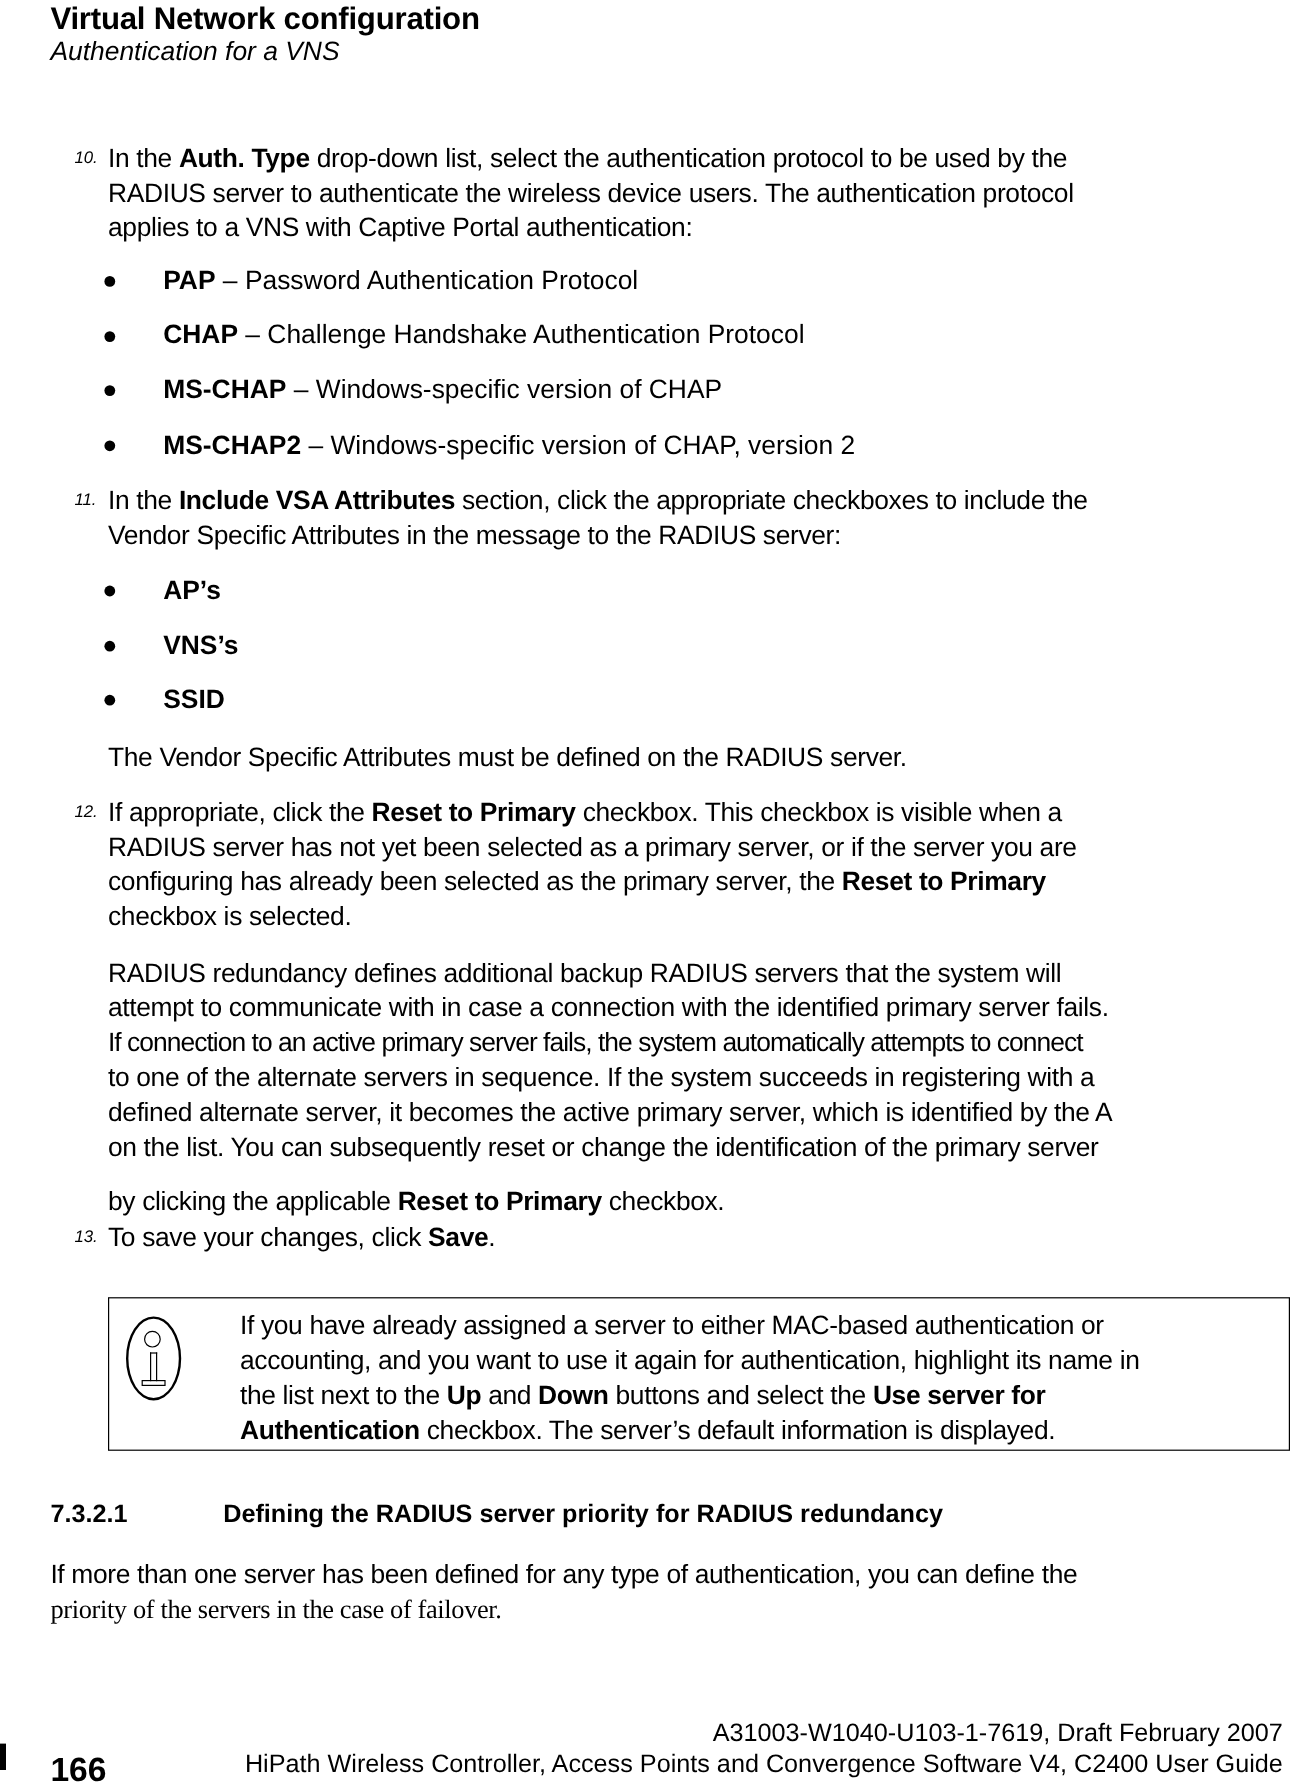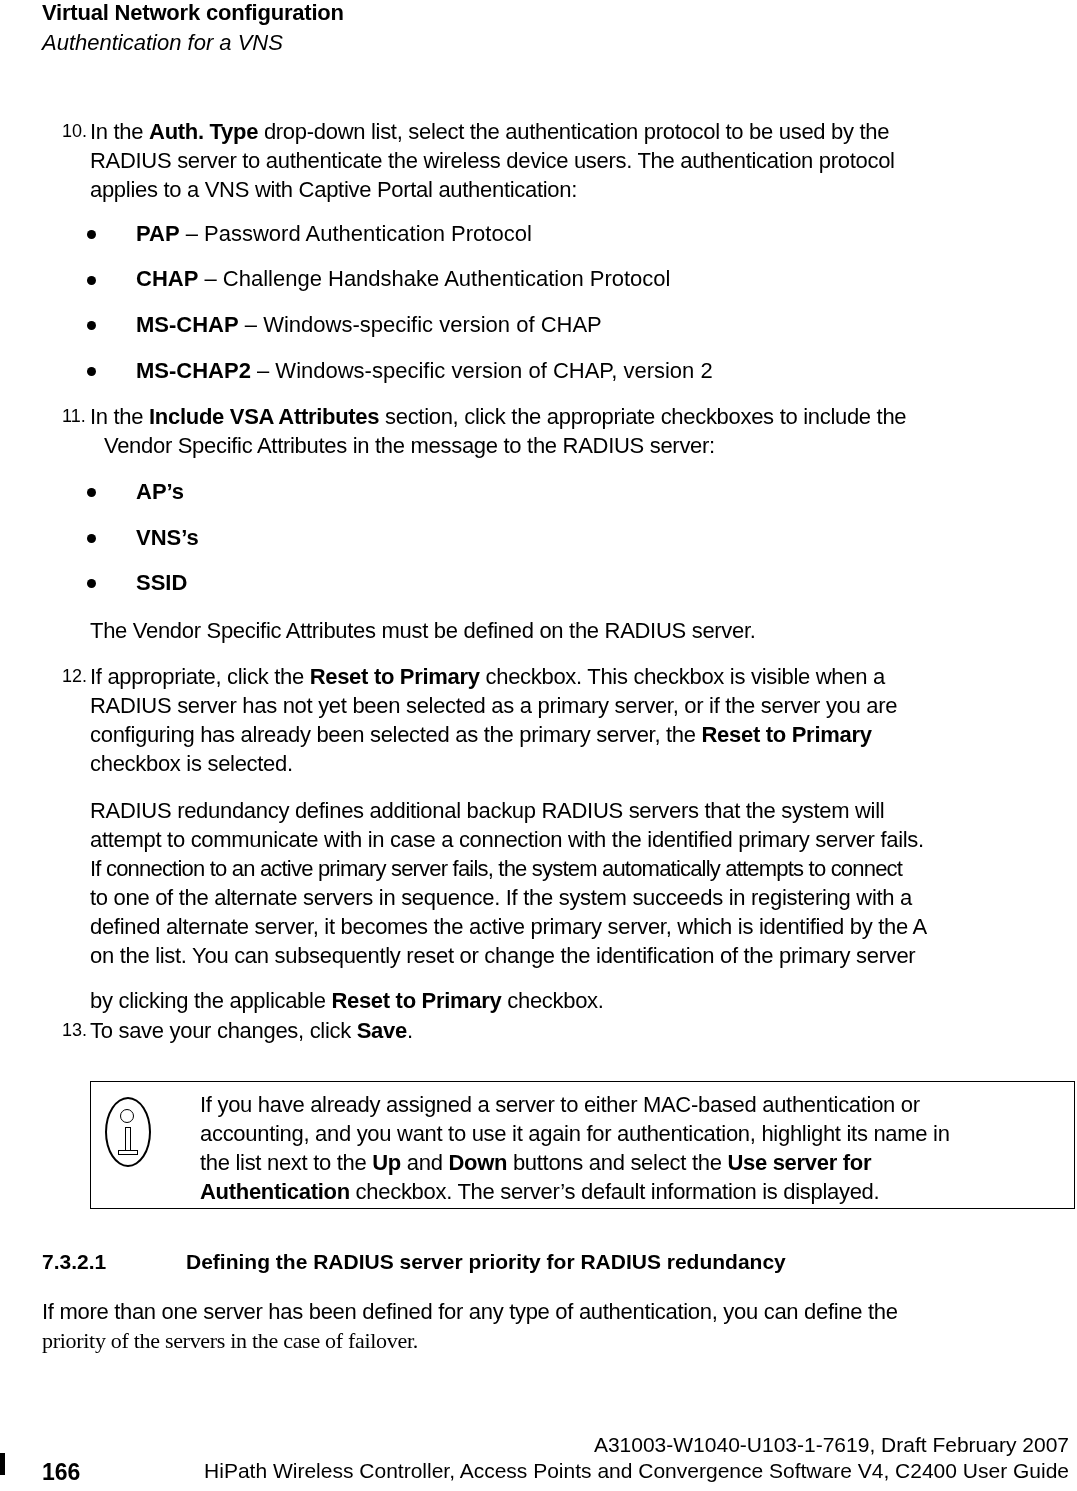--- a/index.html
+++ b/index.html
@@ -1,45 +1,45 @@
 <!DOCTYPE html>
 <html><head>
 <meta charset="utf-8">
 <style>
   html, body { margin: 0; padding: 0; background: #ffffff; }
   body {
     width: 1077px; height: 1491px; position: relative; overflow: hidden;
     font-family: "Liberation Sans", sans-serif; color: #000;
   }
-  .hdr-title { position: absolute; left: 42px; top: 0px; font-size: 22px; font-weight: bold; letter-spacing: -0.2px; }
+  .hdr-title { position: absolute; left: 42px; top: 0px; font-size: 26px; font-weight: bold; letter-spacing: -0.2px; }
   .hdr-sub { position: absolute; left: 42px; top: 30px; font-size: 22px; font-style: italic; }
 
   .p { position: absolute; font-size: 22px; line-height: 29px; letter-spacing: -0.3px; }
-  .num { position: absolute; font-size: 18px; line-height: 29px; }
+  .num { position: absolute; font-size: 14px; line-height: 29px; font-style: italic; }
   b { font-weight: bold; }
 
   .bullet { position: absolute; font-size: 22px; line-height: 29px; }
   .dot { position: absolute; left: 87px; width: 9px; height: 9px; border-radius: 50%; background: #000; }
 
   .note-box {
     position: absolute; left: 90px; top: 1081px; width: 985px; height: 128px;
     border: 1.5px solid #000; box-sizing: border-box;
   }
   .note-icon {
     position: absolute; left: 105px; top: 1097px; width: 46px; height: 70px;
     border: 2px solid #000; border-radius: 50%; box-sizing: border-box;
   }
   .note-icon .circ { position: absolute; left: 13px; top: 10px; width: 14px; height: 14px; border: 1.5px solid #000; border-radius: 50%; box-sizing: border-box; }
   .note-icon .stem { position: absolute; left: 18px; top: 28px; width: 6px; height: 24px; border: 1.5px solid #000; border-bottom: none; box-sizing: border-box; }
   .note-icon .base { position: absolute; left: 11px; top: 51px; width: 20px; height: 5px; border: 1.5px solid #000; box-sizing: border-box; }
 
   .section-h { position: absolute; font-size: 21px; font-weight: bold; top: 1250px; }
 
   .footer-bar { position: absolute; left: 0; top: 1453px; width: 5px; height: 22px; background: #000; }
-  .footer-page { position: absolute; left: 42px; top: 1459px; font-size: 23px; font-weight: bold; }
+  .footer-page { position: absolute; left: 42px; top: 1459px; font-size: 28px; font-weight: bold; }
   .footer-l1 { position: absolute; right: 8px; top: 1433px; font-size: 21px; text-align: right; }
   .footer-l2 { position: absolute; right: 8px; top: 1459px; font-size: 21px; text-align: right; }
 </style>
 </head>
 <body>
 
 <div class="hdr-title">Virtual Network configuration</div>
 <div class="hdr-sub">Authentication for a VNS</div>
 
 <div class="num" style="left:62px; top:117px;">10.</div>
@@ -51,21 +51,21 @@
 <div class="bullet" style="left:136px; top:219px;"><b>PAP</b><span> – Password Authentication Protocol</span></div>
 <div class="dot" style="top:276px;"></div>
 <div class="bullet" style="left:136px; top:264px;"><b>CHAP</b><span> – Challenge Handshake Authentication Protocol</span></div>
 <div class="dot" style="top:321px;"></div>
 <div class="bullet" style="left:136px; top:310px;"><b>MS-CHAP</b><span> – Windows-specific version of CHAP</span></div>
 <div class="dot" style="top:367px;"></div>
 <div class="bullet" style="left:136px; top:356px;text-align:right;"><b>MS-CHAP2</b><span> – Windows-specific version of CHAP, version 2</span></div>
 
 <div class="num" style="left:62px; top:402px;">11.</div>
 <div class="p" style="left:90px; top:402px;text-align:center;"><span>In the </span><b>Include VSA Attributes</b><span> section, click the appropriate checkboxes to include the</span></div>
-<div class="p" style="left:104px; top:431px;">Vendor Specific Attributes in the message to the RADIUS server:</div>
+<div class="p" style="left:90px; top:431px;">Vendor Specific Attributes in the message to the RADIUS server:</div>
 
 <div class="dot" style="top:488px;"></div>
 <div class="bullet" style="left:136px; top:477px;"><b>AP’s</b></div>
 <div class="dot" style="top:534px;"></div>
 <div class="bullet" style="left:136px; top:523px;"><b>VNS’s</b></div>
 <div class="dot" style="top:579px;"></div>
 <div class="bullet" style="left:136px; top:568px;"><b>SSID</b></div>
 
 <div class="p" style="left:90px; top:616px;">The Vendor Specific Attributes must be defined on the RADIUS server.</div>
 

